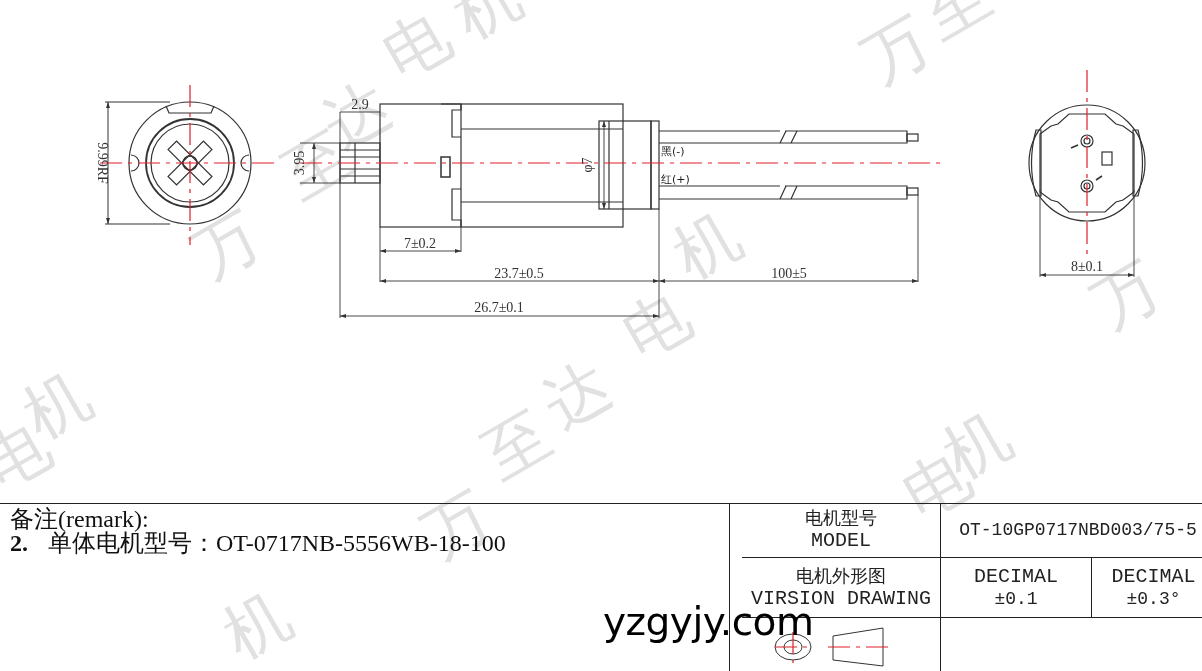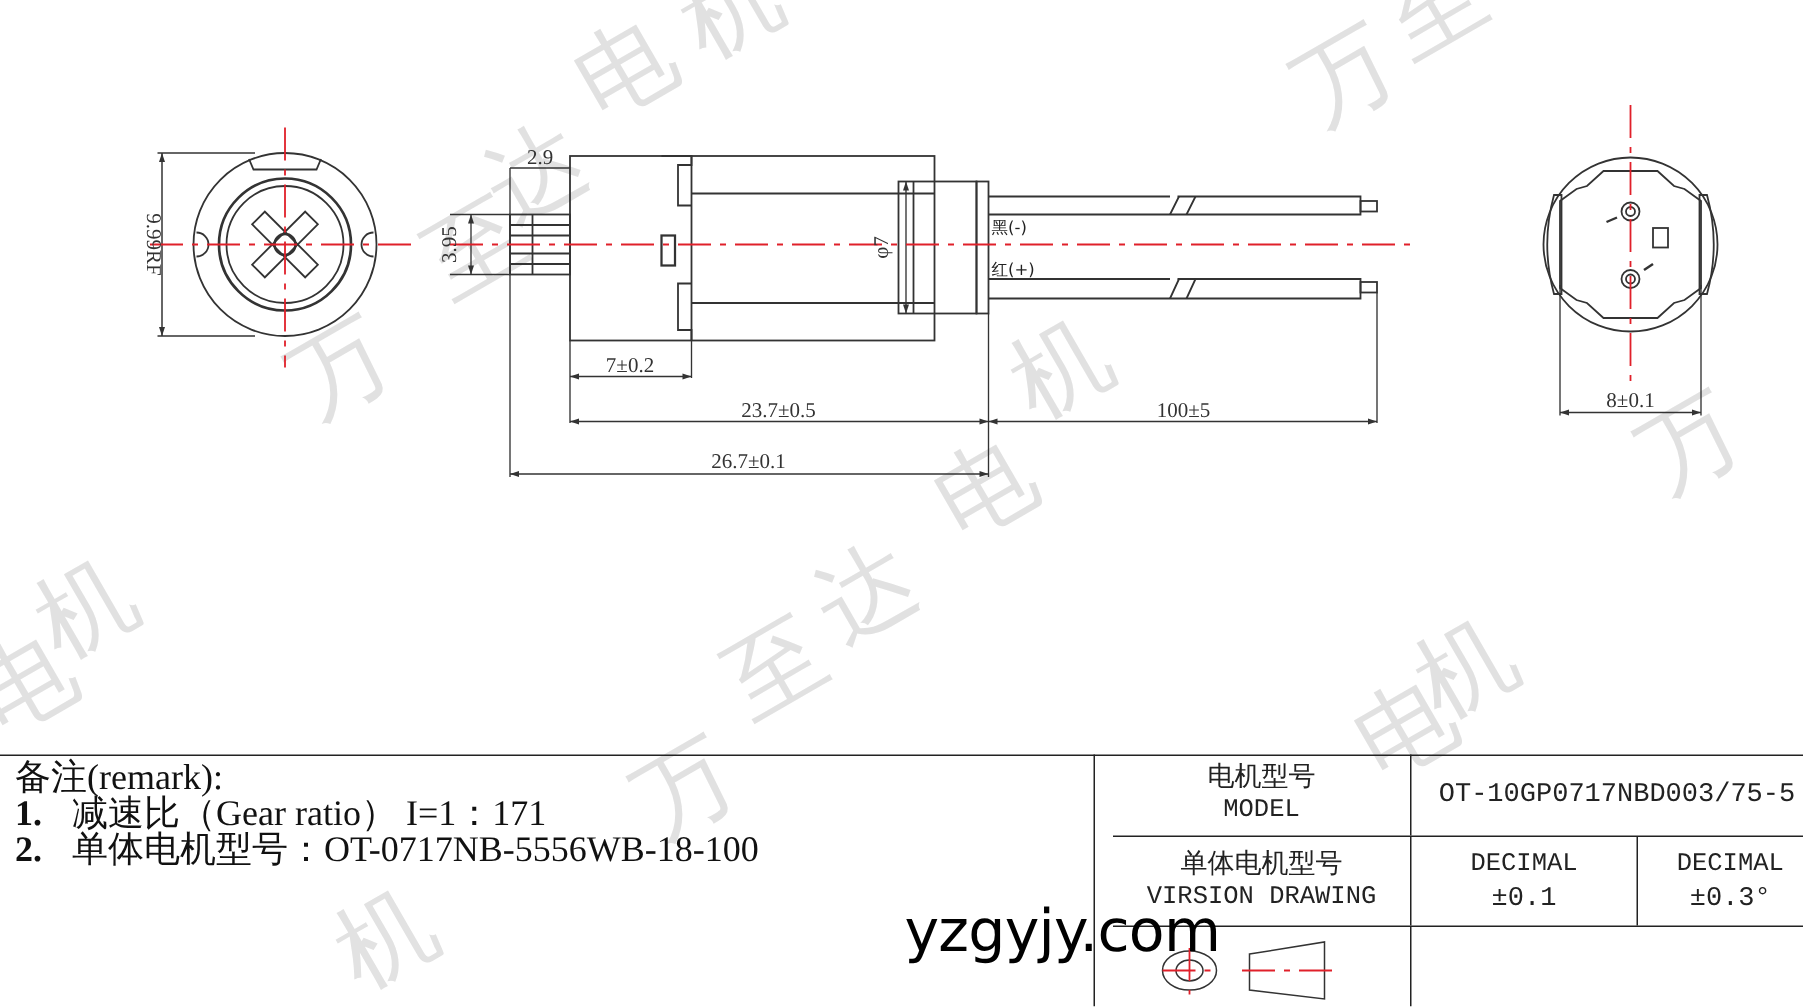--- a/index.html
+++ b/index.html
@@ -7,21 +7,21 @@
   #canvas{position:absolute;left:0;top:0;}
   .dim{font-family:"Liberation Serif","DejaVu Serif",serif;font-size:14px;fill:#333;}
   .lbl{font-family:"DejaVu Sans",sans-serif;font-size:11px;fill:#222;}
   .wm{font-family:"DejaVu Serif",serif;font-size:64px;fill:#d8d8d8;opacity:.75;}
   .remarks{position:absolute;left:10px;top:507px;font-family:Liberation Serif, serif;font-size:24px;line-height:24px;color:#111;}
   .remarks .num{font-weight:bold;display:inline-block;width:38px;}
   .titleblock{position:absolute;left:729px;top:503px;width:473px;height:168px;border-left:1.5px solid #222;}
   .tb-row{position:absolute;left:12px;width:473px;border-bottom:1.5px solid #222;}
   .tb-cell{position:absolute;top:0;height:100%;display:flex;flex-direction:column;align-items:center;justify-content:center;text-align:center;font-family:"Liberation Mono","DejaVu Sans Mono",monospace;color:#222;}
   .tb-cell .l1{font-size:18px;line-height:22px;}
-  .tb-cell .l2{font-size:17px;line-height:22px;text-align:center;}
+  .tb-cell .l2{font-size:20px;line-height:22px;text-align:center;}
   .topline{position:absolute;left:0;top:503px;width:1202px;height:0;border-top:1.5px solid #222;}
   .watermark-site{position:absolute;left:603px;top:602px;font-family:"DejaVu Sans",sans-serif;font-size:39px;color:#000;letter-spacing:-0.5px;line-height:40px;}
 </style>
 </head>
 <body>
 
 <svg id="canvas" width="1202" height="671" viewBox="0 0 1202 671">
 
   <g>
     <text class="wm" x="400" y="80" transform="rotate(-30 400 80)">电</text>
@@ -179,37 +179,36 @@
     <text class="dim" x="1087" y="271" text-anchor="middle">8±0.1</text>
     <text class="lbl" x="661" y="155">黑(-)</text>
     <text class="lbl" x="661" y="183">红(+)</text>
   </g>
 </svg>
 
 <div class="topline"></div>
 
 <div class="remarks">
   <div>备注(remark):</div>
-  <div><span class="num">1.</span><span>减速比（Gear ratio） I=1：171</span></div>
   <div><span class="num">2.</span><span>单体电机型号：OT-0717NB-5556WB-18-100</span></div>
 </div>
 
 <div class="titleblock">
   <div class="tb-row" style="top:0;height:54px;">
     <div class="tb-cell" style="left:0;width:198px;border-right:1.5px solid #222;">
       <span class="l1">电机型号</span>
       <span class="l2">MODEL</span>
     </div>
     <div class="tb-cell" style="left:199px;width:274px;">
       <span class="l1">OT-10GP0717NBD003/75-5</span>
     </div>
   </div>
   <div class="tb-row" style="top:55px;height:59px;">
     <div class="tb-cell" style="left:0;width:198px;border-right:1.5px solid #222;">
-      <span class="l1">单体电机型号</span>
+      <span class="l1">电机外形图</span>
       <span class="l2">VIRSION DRAWING</span>
     </div>
     <div class="tb-cell" style="left:199px;width:150px;border-right:1.5px solid #222;">
       <span class="l2">DECIMAL</span>
       <span class="l1">±0.1</span>
     </div>
     <div class="tb-cell" style="left:350px;width:123px;">
       <span class="l2">DECIMAL</span>
       <span class="l1">±0.3°</span>
     </div>

